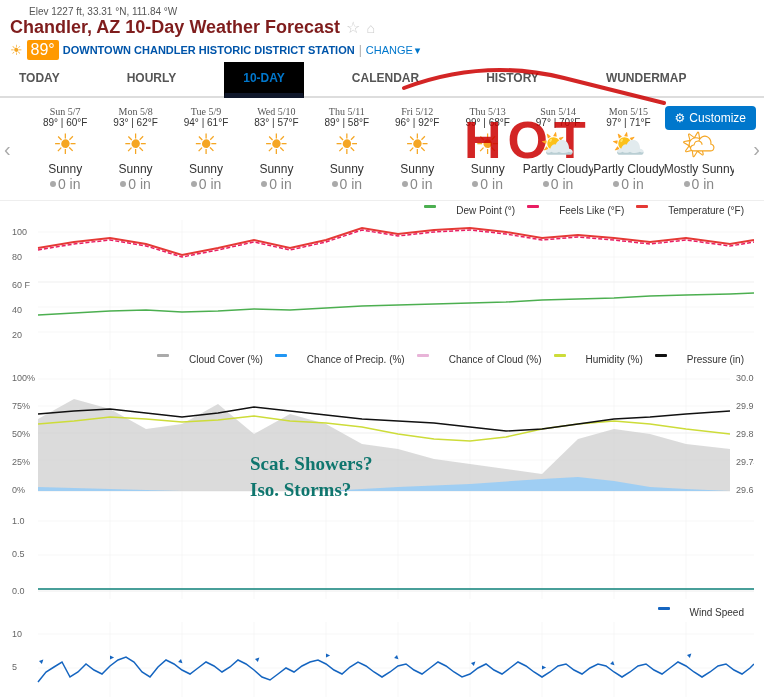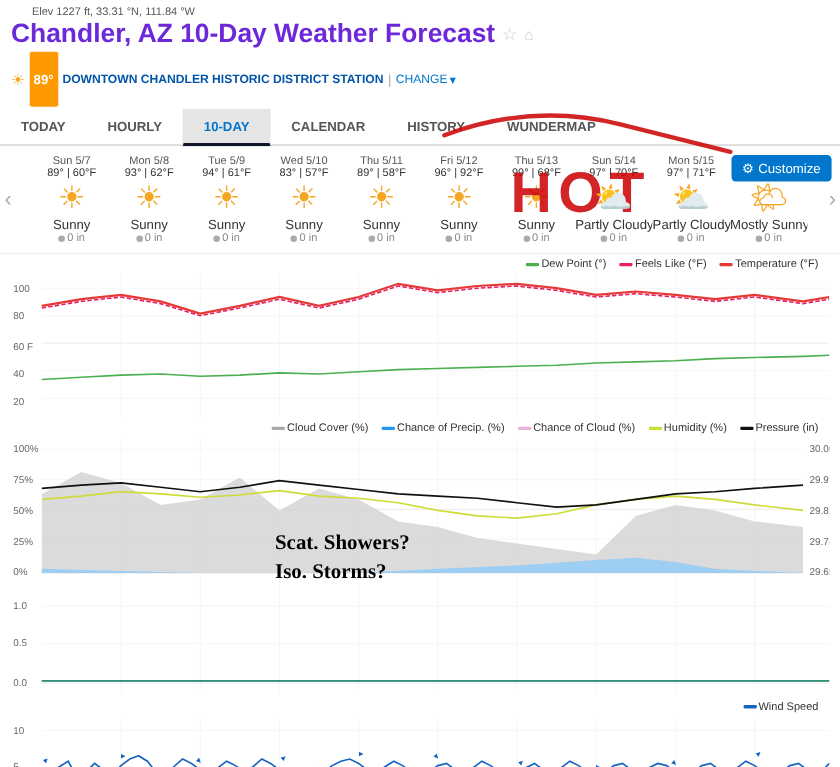--- a/index.html
+++ b/index.html
@@ -1,57 +1,57 @@
 <!DOCTYPE html>
 <html><head>
   <meta charset="utf-8">
   <style>
     * { box-sizing: border-box; margin: 0; padding: 0; }
     body { font-family: Arial, sans-serif; background: #fff; font-size: 12px; color: #333; width: 764px; overflow-x: hidden; }
 
     .header { padding: 6px 10px 2px; }
     .elev-line { font-size: 10px; color: #555; margin-left: 19px; }
     .title-line { display: flex; align-items: center; gap: 6px; }
-    .title-line h1 { font-size: 24px; font-weight: bold; color: #6d28d9; }
+    .title-line h1 { font-size: 18px; font-weight: bold; color: #7f1d1d; }
     .star-icon { color: #ccc; font-size: 16px; }
     .home-icon { color: #ccc; font-size: 14px; }
 
     .station-line { display: flex; align-items: center; gap: 4px; font-size: 12px; margin-top: 2px; }
-    .temp-badge { background: #f90; color: #fff; font-weight: bold; padding: 18px 4px; border-radius: 2px; font-size: 12px; }
+    .temp-badge { background: #f90; color: #fff; font-weight: normal; padding: 1px 4px; border-radius: 2px; font-size: 16px; }
     .station-name { color: #0055aa; font-weight: bold; font-size: 11px; }
     .pipe { color: #aaa; }
     .change-link { color: #0077cc; font-size: 11px; display: flex; align-items: center; gap: 2px; cursor: pointer; }
 
-    .nav-tabs { display: flex; border-bottom: 2px solid #ddd; margin: 0; }
+    .nav-tabs { display: flex; border-bottom: 2px solid #ddd; margin: 0; gap: 29px; }
     .nav-tab { padding: 8px 18px; font-size: 12px; font-weight: bold; color: #555; cursor: pointer; border: 1px solid transparent; }
-    .nav-tab.active { color: #0077cc; border-bottom: 3px solid #0f172a; background: #e5e5e5; margin-bottom: -2px; text-align: right; }
+    .nav-tab.active { color: #0077cc; border-bottom: 5px solid #0f172a; background: #000000; margin-bottom: -2px; text-align: right; }
 
     .forecast-section { position: relative; padding: 8px 30px; background: #fff; border-bottom: 1px solid #eee; }
     .customize-btn {
       position: absolute; top: 8px; right: 8px;
       background: #0077cc; color: #fff; border: none; border-radius: 4px;
       padding: 5px 10px; font-size: 12px; cursor: pointer; display: flex; align-items: center; gap: 4px;
     }
     .days-row { display: flex; justify-content: space-between; }
     .day-col { text-align: center; flex: 1; min-width: 0; }
-    .day-label { font-size: 10px; color: #555; white-space: nowrap; }
+    .day-label { font-size: 10px; color: #555; white-space: nowrap; font-family: Liberation Serif, serif; }
     .day-temps { font-size: 10px; color: #333; white-space: nowrap; }
     .sun-icon { font-size: 28px; color: #f5a623; line-height: 1; margin: 3px 0; }
     .partly-icon { font-size: 28px; color: #f5a623; line-height: 1; margin: 3px 0; position: relative; }
     .day-condition { font-size: 12px; color: #333; white-space: nowrap; overflow: hidden; }
-    .day-precip { font-size: 10px; color: #888; display: flex; align-items: center; justify-content: center; gap: 2px; }
+    .day-precip { font-size: 14px; color: #888; display: flex; align-items: center; justify-content: center; gap: 2px; }
     .precip-dot { width: 6px; height: 6px; border-radius: 50%; background: #aaa; display: inline-block; }
 
     .nav-arrow { position: absolute; top: 50%; transform: translateY(-50%); font-size: 20px; color: #aaa; cursor: pointer; }
     .nav-left { left: 4px; }
     .nav-right { right: 4px; }
 
     .chart-section { padding: 0 10px; }
     .chart-legend { display: flex; gap: 12px; padding: 4px 10px; font-size: 10px; flex-wrap: wrap; justify-content: flex-end; }
-    .legend-item { display: flex; align-items: center; gap: 2px; }
+    .legend-item { display: flex; align-items: flex-start; gap: 20px; }
     .legend-dot { width: 12px; height: 3px; border-radius: 1px; }
 
     svg.chart { width: 100%; display: block; }
 
     .hot-annotation {
       position: absolute;
       top: 10px;
       right: 100px;
       font-size: 48px;
       font-weight: 900;
@@ -321,21 +321,21 @@
 
       <polygon points="28,122 28,50 64,30 100,40 136,60 172,55 208,35 244,65 280,45 316,55 352,75 388,80 424,90 460,95 496,100 532,105 568,70 604,60 640,65 676,75 720,80 720,122" fill="#ccc" opacity="0.7"></polygon>
 
       <polyline points="28,55 64,52 100,48 136,50 172,53 208,51 244,47 280,52 316,54 352,58 388,65 424,70 460,72 496,68 532,60 568,55 604,52 640,55 676,60 720,65" fill="none" stroke="#cddc39" stroke-width="1.5"></polyline>
 
       <polyline points="28,45 64,42 100,40 136,44 172,48 208,44 244,38 280,42 316,46 352,50 388,52 424,54 460,58 496,62 532,60 568,55 604,50 640,48 676,45 720,42" fill="none" stroke="#111" stroke-width="1.5"></polyline>
 
       <polygon points="28,122 28,118 100,120 172,122 244,122 316,122 388,118 460,115 532,110 568,108 604,112 640,118 676,120 720,122 720,122" fill="#90caf9" opacity="0.8"></polygon>
     </svg>
 
-    <div style="position:absolute; bottom:5px; left:240px; font-size:19px; font-weight:bold; color:#000000; font-family:'Comic Sans MS', cursive; pointer-events:none; line-height:1.4;">
+    <div style="position:absolute; bottom:5px; left:240px; font-size:19px; font-weight:bold; color:#0f766e; font-family:'Comic Sans MS', cursive; pointer-events:none; line-height:1.4;">
       <div>Scat. Showers?</div>
       <div>Iso. Storms?</div>
     </div>
   </div>
 </div>
 
 <div class="chart-section">
   <div style="position:relative; height:90px;">
     <svg class="chart" viewBox="0 0 744 90" preserveAspectRatio="none" style="height:90px;">
       <text x="2" y="15" font-size="9" fill="#666">1.0</text>

